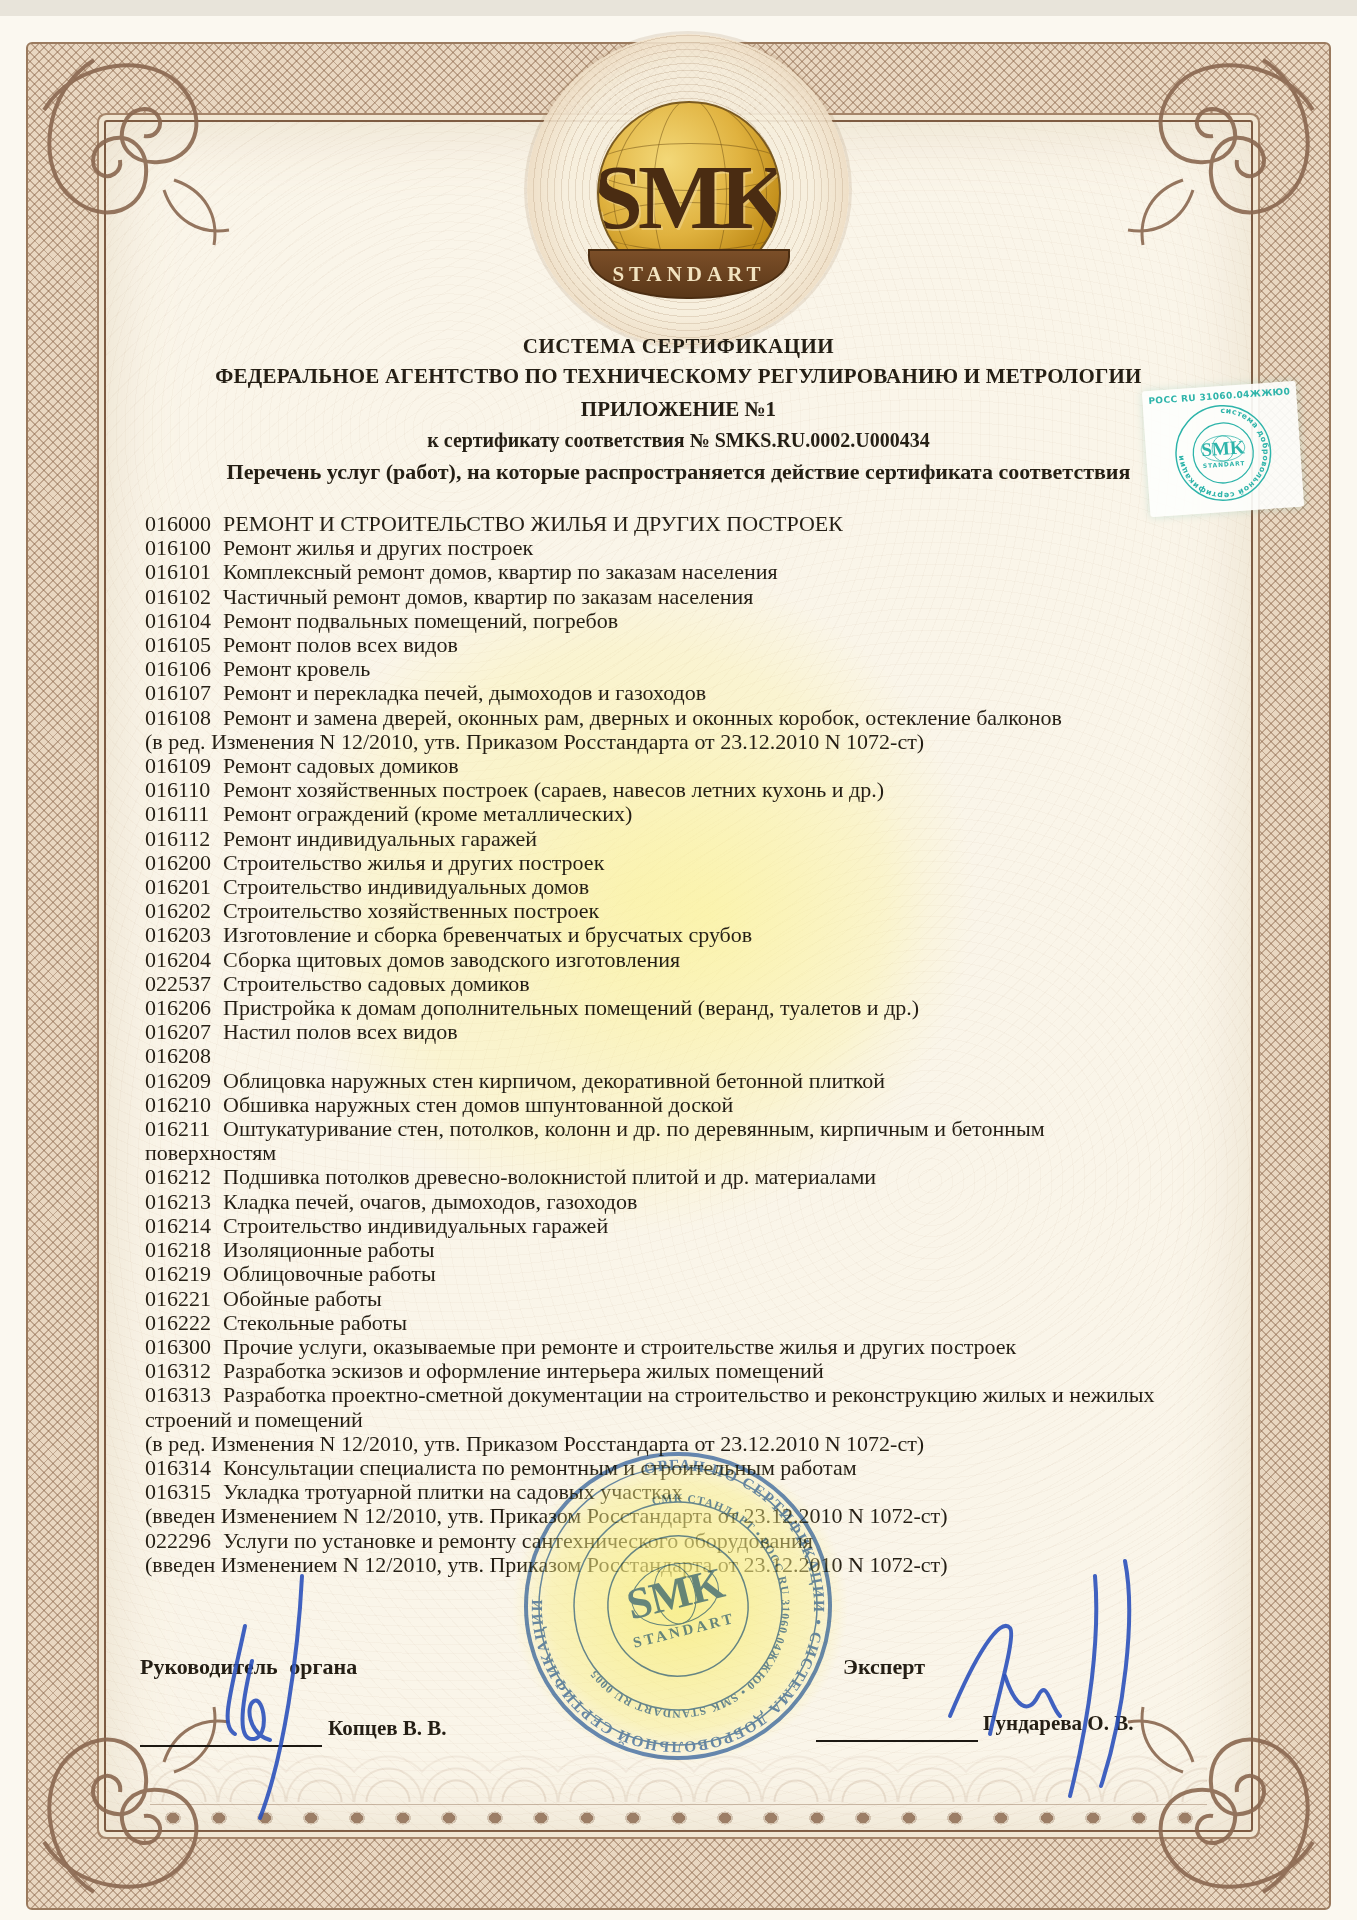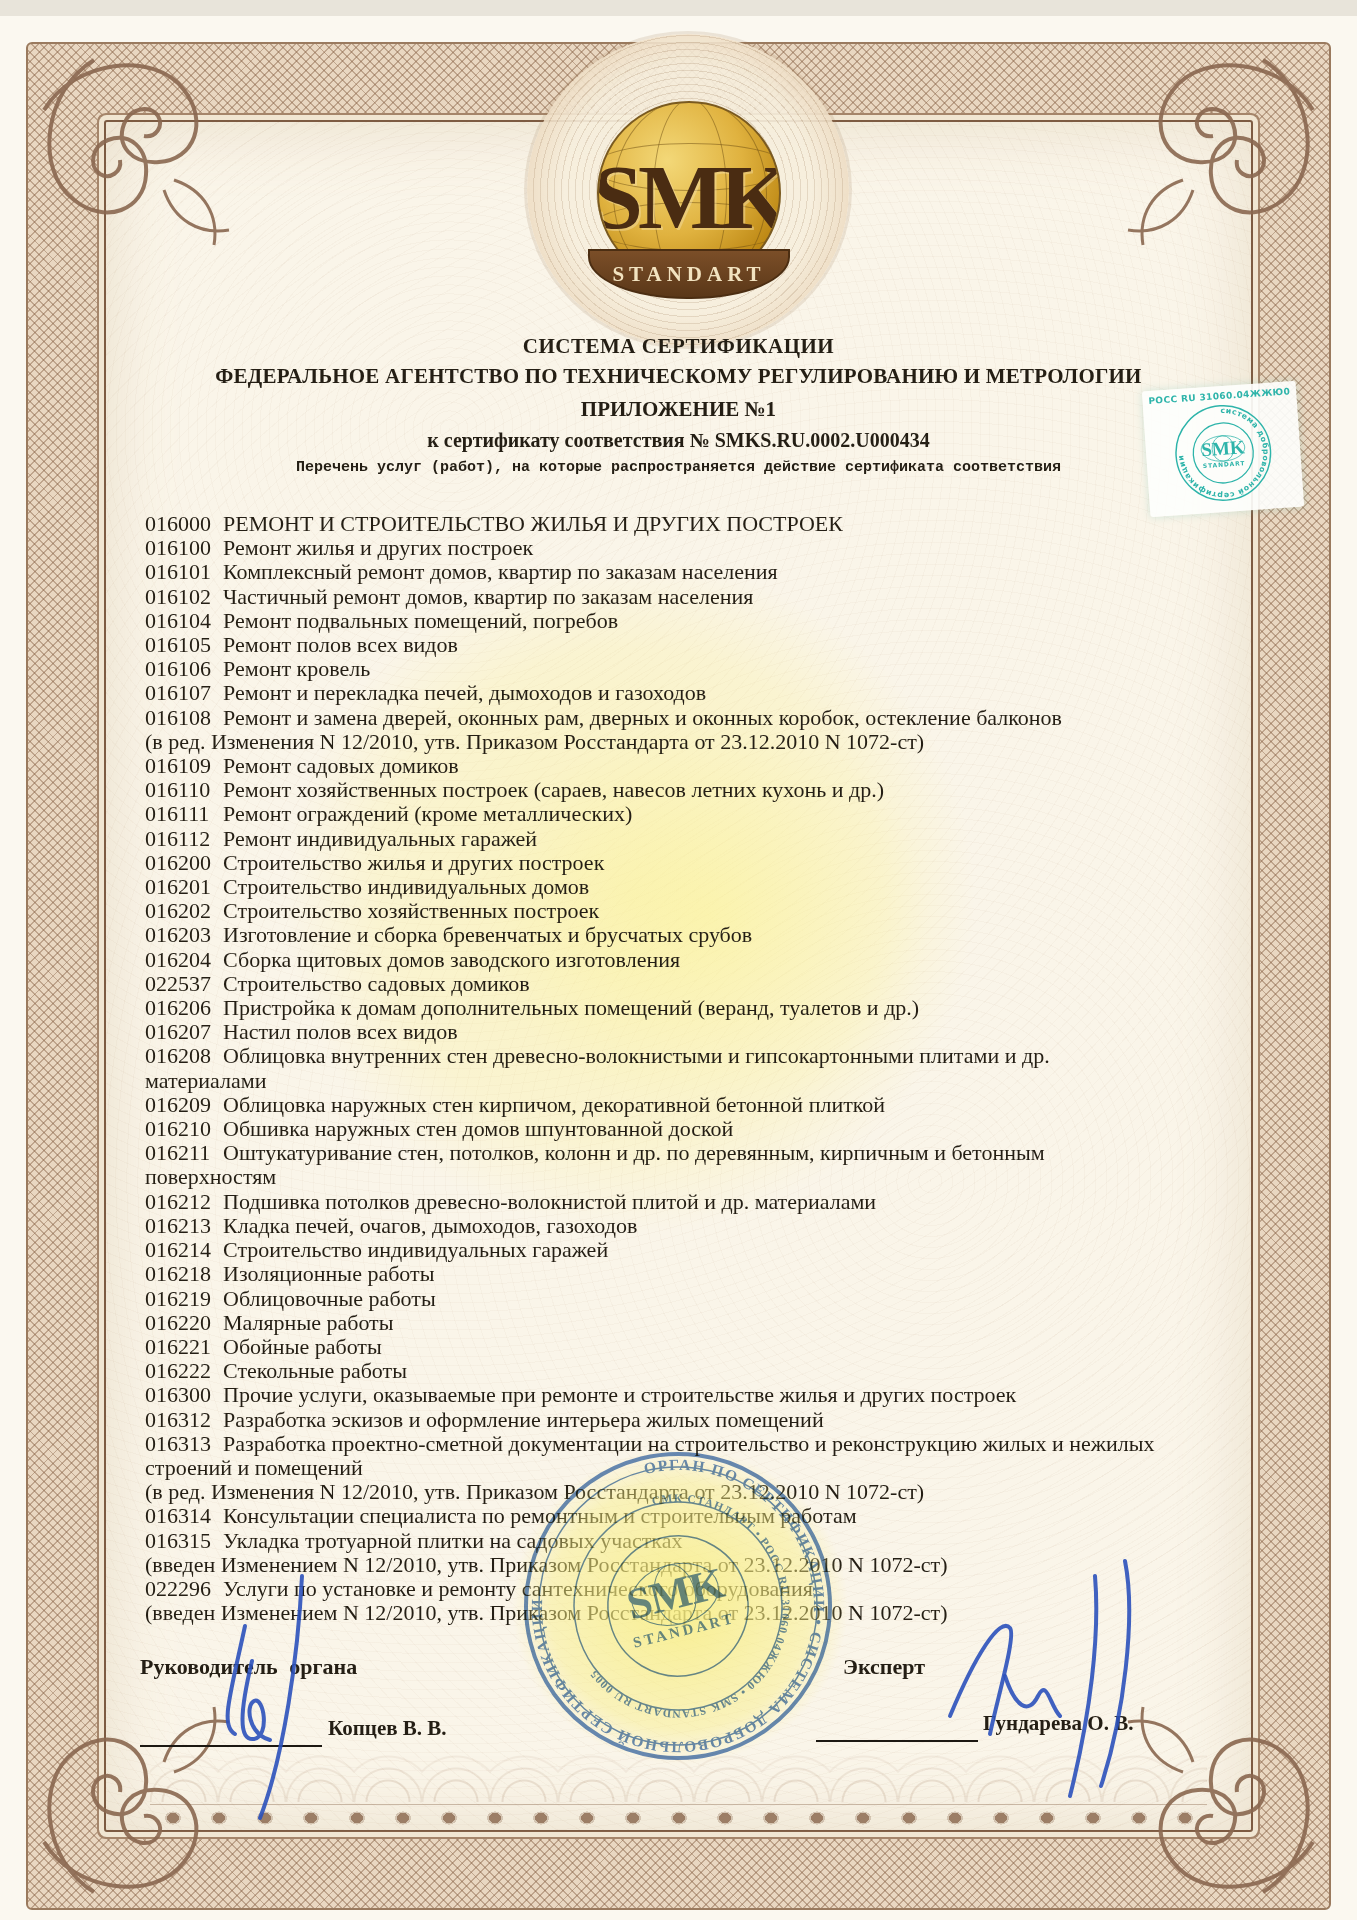--- a/index.html
+++ b/index.html
@@ -90,21 +90,21 @@
     border:2px solid #4c2e12;border-radius:0 0 99px 99px / 0 0 42px 42px;
     display:flex;align-items:center;justify-content:center;
     color:#f2e3c0;font:bold 21px "Liberation Serif",serif;letter-spacing:5px;
   }
   
   .hline{position:absolute;left:110px;right:110px;text-align:center;font-weight:bold;white-space:nowrap;}
   .h1{top:318px;font-size:21px;letter-spacing:.5px;}
   .h2{top:348px;font-size:21px;letter-spacing:.2px;}
   .h3{top:381px;font-size:21px;}
   .h4{top:413px;font-size:20px;}
-  .h5{top:443px;font-size:15px;font-family:Liberation Mono, monospace;}
+  .h5{top:443px;font-size:22px;}
   
   .stamp-small{
     position:absolute;left:1146px;top:370px;width:154px;height:126px;
     background:rgba(253,254,252,.92);transform:rotate(-4deg);
     box-shadow:0 0 8px rgba(110,190,180,.3);color:#2eb4aa;border-radius:3px;
   }
   .ss-reg{font:bold 9px "DejaVu Sans",sans-serif;text-align:center;margin-top:5px;letter-spacing:.4px;color:#2eb4aa;}
   .ss-seal{position:absolute;left:27px;top:17px;width:100px;height:100px;}
   
   .services{
@@ -232,30 +232,29 @@
       <div class="svc-row"><span class="svc-code">016111</span><span class="svc-text">Ремонт ограждений (кроме металлических)</span></div>
       <div class="svc-row"><span class="svc-code">016112</span><span class="svc-text">Ремонт индивидуальных гаражей</span></div>
       <div class="svc-row"><span class="svc-code">016200</span><span class="svc-text">Строительство жилья и других построек</span></div>
       <div class="svc-row"><span class="svc-code">016201</span><span class="svc-text">Строительство индивидуальных домов</span></div>
       <div class="svc-row"><span class="svc-code">016202</span><span class="svc-text">Строительство хозяйственных построек</span></div>
       <div class="svc-row"><span class="svc-code">016203</span><span class="svc-text">Изготовление и сборка бревенчатых и брусчатых срубов</span></div>
       <div class="svc-row"><span class="svc-code">016204</span><span class="svc-text">Сборка щитовых домов заводского изготовления</span></div>
       <div class="svc-row"><span class="svc-code">022537</span><span class="svc-text">Строительство садовых домиков</span></div>
       <div class="svc-row"><span class="svc-code">016206</span><span class="svc-text">Пристройка к домам дополнительных помещений (веранд, туалетов и др.)</span></div>
       <div class="svc-row"><span class="svc-code">016207</span><span class="svc-text">Настил полов всех видов</span></div>
-      <div class="svc-row"><span class="svc-code">016208</span><span class="svc-text">Облицовка внутренних стен древесно-волокнистыми и гипсокартонными плитами и др. материалами</span></div>
+      <div class="svc-row"><span class="svc-code">016208</span></div>
       <div class="svc-row"><span class="svc-code">016209</span><span class="svc-text">Облицовка наружных стен кирпичом, декоративной бетонной плиткой</span></div>
       <div class="svc-row"><span class="svc-code">016210</span><span class="svc-text">Обшивка наружных стен домов шпунтованной доской</span></div>
       <div class="svc-row"><span class="svc-code">016211</span><span class="svc-text">Оштукатуривание стен, потолков, колонн и др. по деревянным, кирпичным и бетонным поверхностям</span></div>
       <div class="svc-row"><span class="svc-code">016212</span><span class="svc-text">Подшивка потолков древесно-волокнистой плитой и др. материалами</span></div>
       <div class="svc-row"><span class="svc-code">016213</span><span class="svc-text">Кладка печей, очагов, дымоходов, газоходов</span></div>
       <div class="svc-row"><span class="svc-code">016214</span><span class="svc-text">Строительство индивидуальных гаражей</span></div>
       <div class="svc-row"><span class="svc-code">016218</span><span class="svc-text">Изоляционные работы</span></div>
       <div class="svc-row"><span class="svc-code">016219</span><span class="svc-text">Облицовочные работы</span></div>
-      <div class="svc-row"><span class="svc-code">016220</span><span class="svc-text">Малярные работы</span></div>
       <div class="svc-row"><span class="svc-code">016221</span><span class="svc-text">Обойные работы</span></div>
       <div class="svc-row"><span class="svc-code">016222</span><span class="svc-text">Стекольные работы</span></div>
       <div class="svc-row"><span class="svc-code">016300</span><span class="svc-text">Прочие услуги, оказываемые при ремонте и строительстве жилья и других построек</span></div>
       <div class="svc-row"><span class="svc-code">016312</span><span class="svc-text">Разработка эскизов и оформление интерьера жилых помещений</span></div>
       <div class="svc-row"><span class="svc-code">016313</span><span class="svc-text">Разработка проектно-сметной документации на строительство и реконструкцию жилых и нежилых строений и помещений</span></div>
       <div class="svc-row note"><span class="svc-text">(в ред. Изменения N 12/2010, утв. Приказом Росстандарта от 23.12.2010 N 1072-ст)</span></div>
       <div class="svc-row"><span class="svc-code">016314</span><span class="svc-text">Консультации специалиста по ремонтным и строительным работам</span></div>
       <div class="svc-row"><span class="svc-code">016315</span><span class="svc-text">Укладка тротуарной плитки на садовых участках</span></div>
       <div class="svc-row note"><span class="svc-text">(введен Изменением N 12/2010, утв. Приказом Росстандарта от 23.12.2010 N 1072-ст)</span></div>
       <div class="svc-row"><span class="svc-code">022296</span><span class="svc-text">Услуги по установке и ремонту сантехнического оборудования</span></div>

